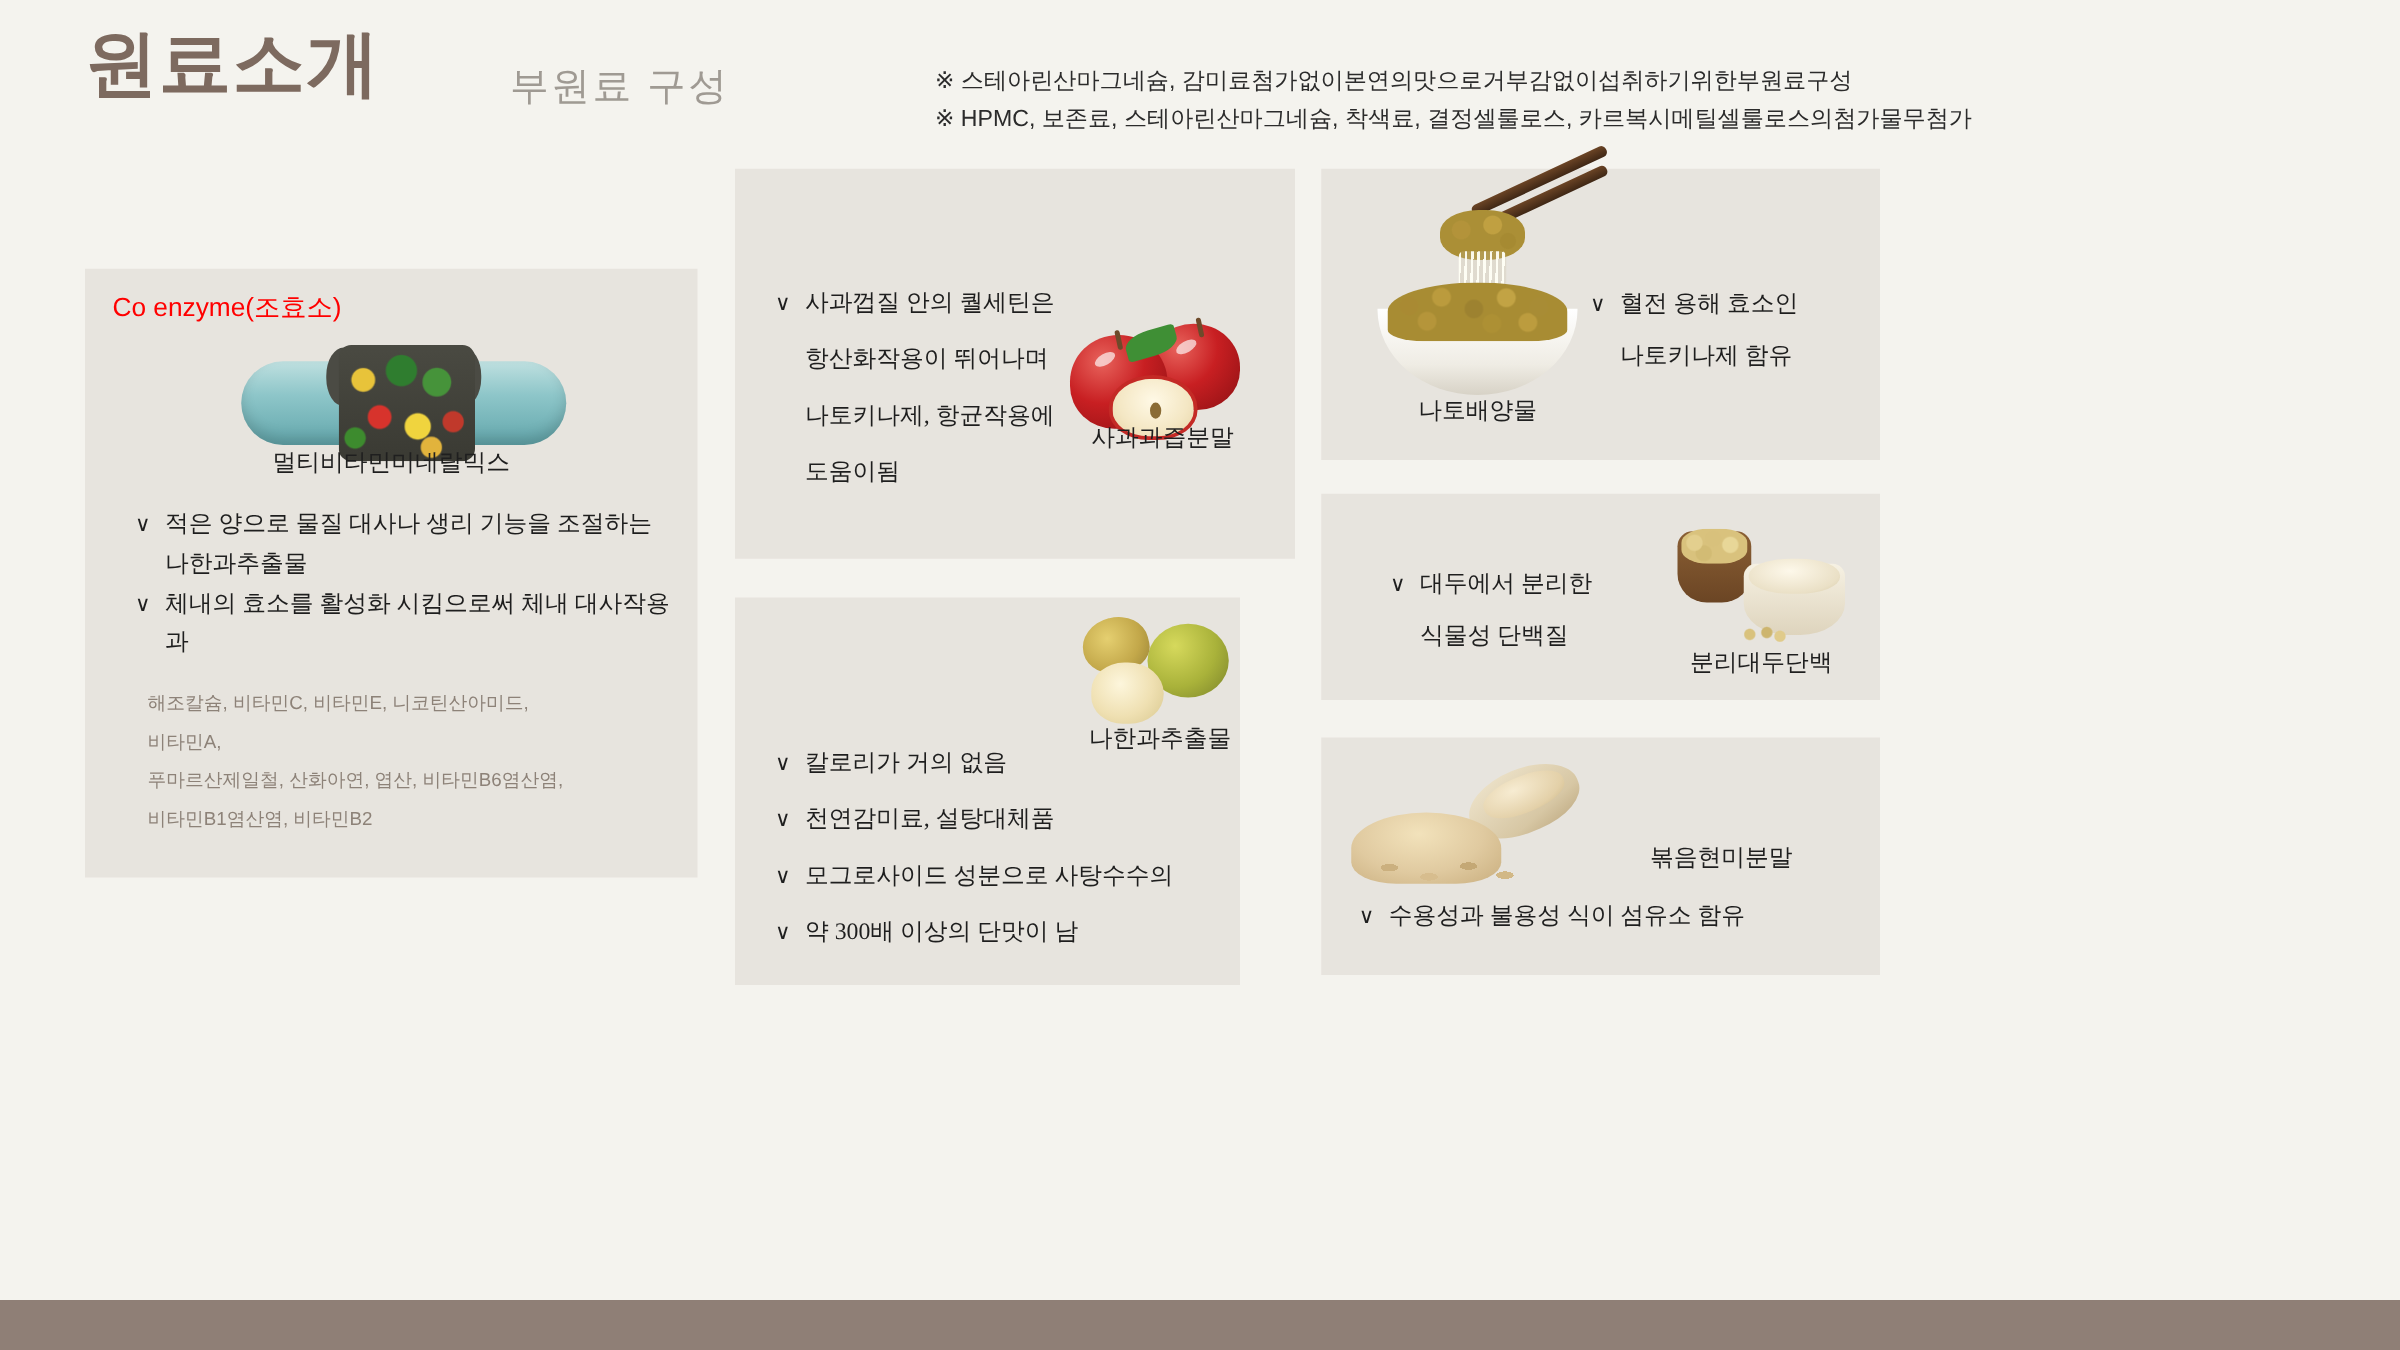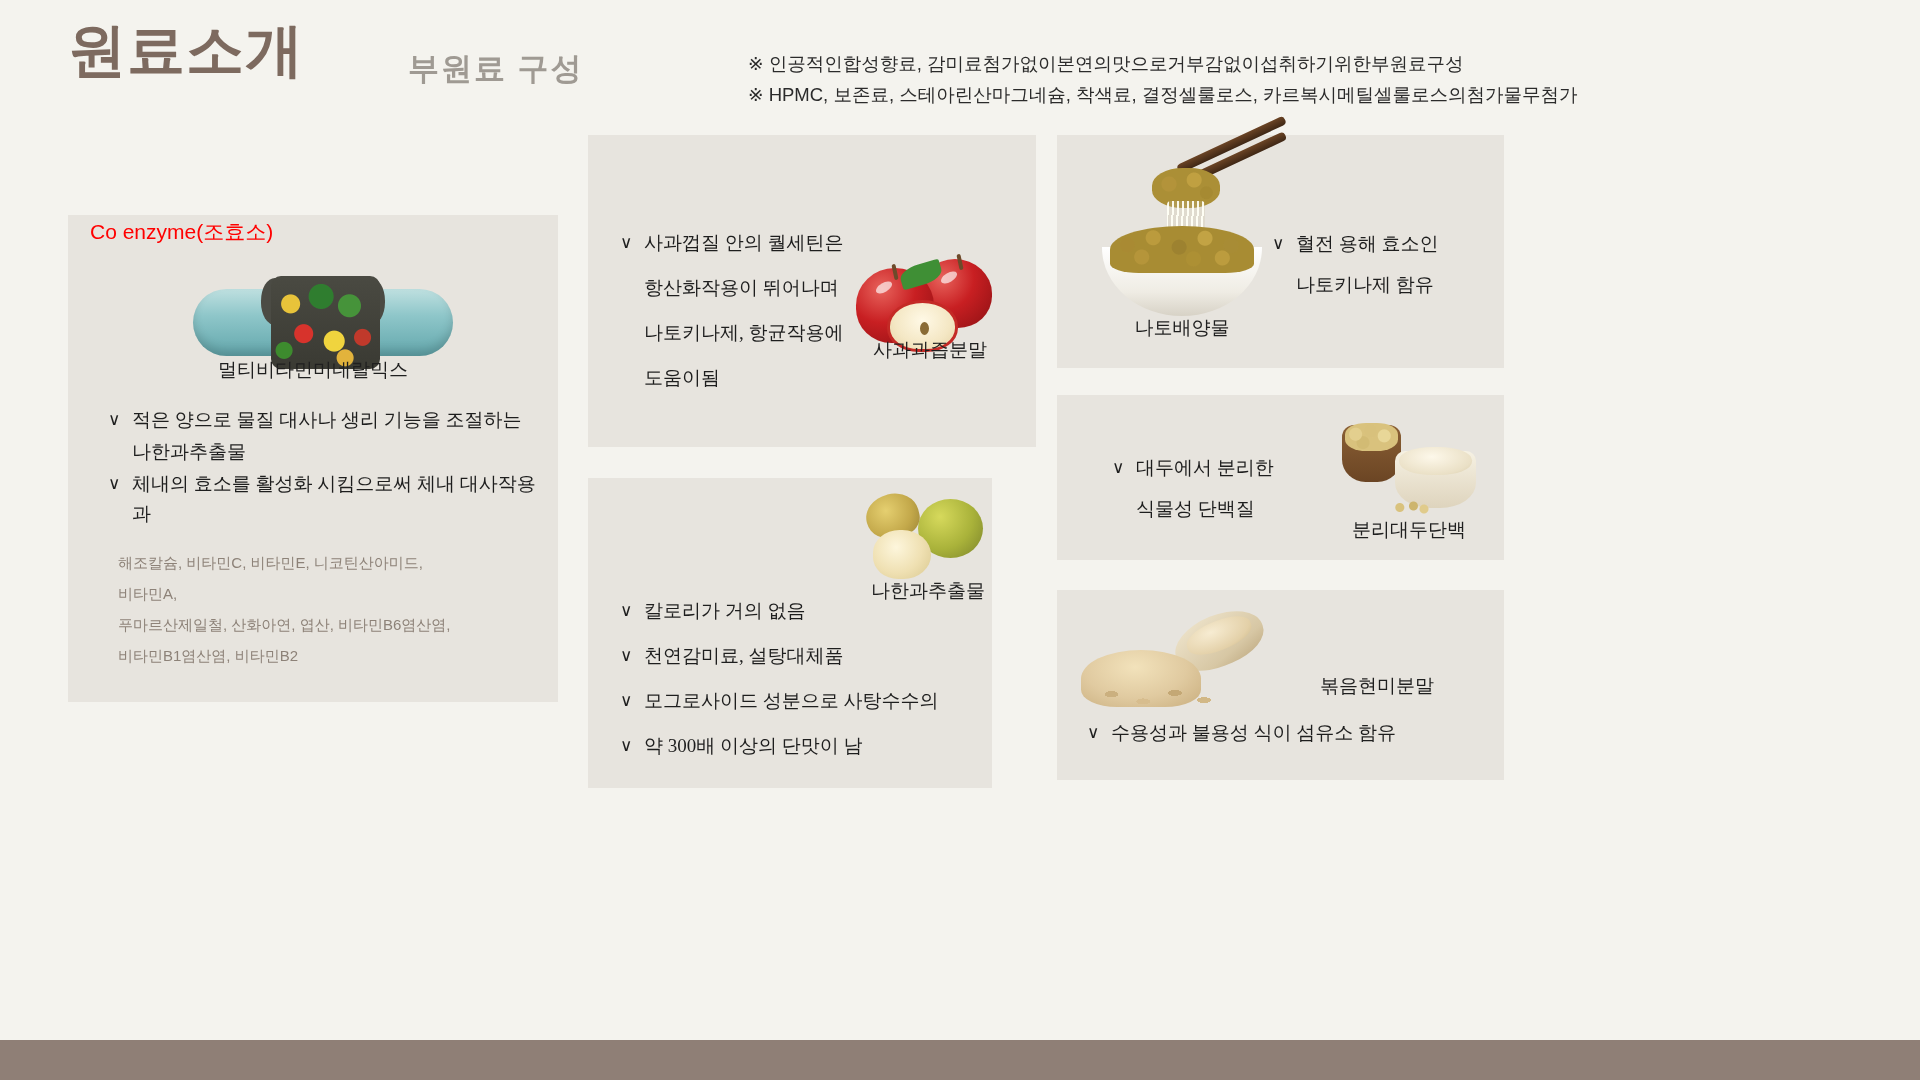--- a/index.html
+++ b/index.html
@@ -12,21 +12,21 @@
   .slide { position: relative; width: 1920px; height: 1080px; background: #f4f3ee; }
 
   
   .hdr-title {
     position: absolute; left: 68px; top: 12px;
     font-size: 58px; font-weight: 700; letter-spacing: 1px;
     color: #7d6a5f;
   }
   .hdr-sub {
     position: absolute; left: 408px; top: 48px;
-    font-size: 31px; font-weight: 700; letter-spacing: 2px;
+    font-size: 31px; font-weight: 400; letter-spacing: 2px;
     color: #9f9a93;
   }
   .hdr-notes {
     position: absolute; left: 748px; top: 48px;
     font-size: 18.5px; line-height: 31px; color: #2b2b2b;
     white-space: nowrap;
   }
   .hdr-notes div { white-space: nowrap; }
 
   
@@ -36,21 +36,21 @@
   .blt .mk {
     flex: 0 0 auto; width: 24px;
     font-size: 17px; line-height: inherit; color: #1e1e1e;
   }
   .blt .tx { flex: 1 1 auto; font-family: Liberation Serif, serif; }
   .cap { font-size: 19px; color: #1f1f1f; text-align: center; }
 
   
   #card-coenzyme { left: 68px; top: 215px; width: 490px; height: 487px; }
   #coenzyme-title {
-    position: absolute; left: 22px; top: 3px;
+    position: absolute; left: 22px; top: 17px;
     font-size: 21px; color: #ff0000; font-weight: 400;
   }
   #capsule-img {
     position: absolute; left: 125px; top: 55px; width: 260px; height: 105px;
   }
   #multivitamin-cap { position: absolute; left: 0; top: 142px; width: 100%; }
   #coenzyme-bullets {
     position: absolute; left: 40px; top: 190px; width: 430px;
     line-height: 30px;
   }
@@ -304,21 +304,21 @@
   }
 </style>
 </head>
 <body>
 
 <div class="slide">
 
   <div class="hdr-title">원료소개</div>
   <div class="hdr-sub">부원료 구성</div>
   <div class="hdr-notes">
-    <div>※ 인공적인합성향료, 감미료첨가없이본연의맛으로거부감없이섭취하기위한부원료구성</div>
+    <div>※ 스테아린산마그네슘, 감미료첨가없이본연의맛으로거부감없이섭취하기위한부원료구성</div>
     <div>※ HPMC, 보존료, 스테아린산마그네슘, 착색료, 결정셀룰로스, 카르복시메틸셀룰로스의첨가물무첨가</div>
   </div>
 
   <div class="card" id="card-coenzyme">
     <div id="coenzyme-title">Co enzyme(조효소)</div>
 
     <div class="img" id="capsule-img">
       <div class="capsule">
         <div class="cap-half cap-left"></div>
         <div class="cap-half cap-right"></div>

